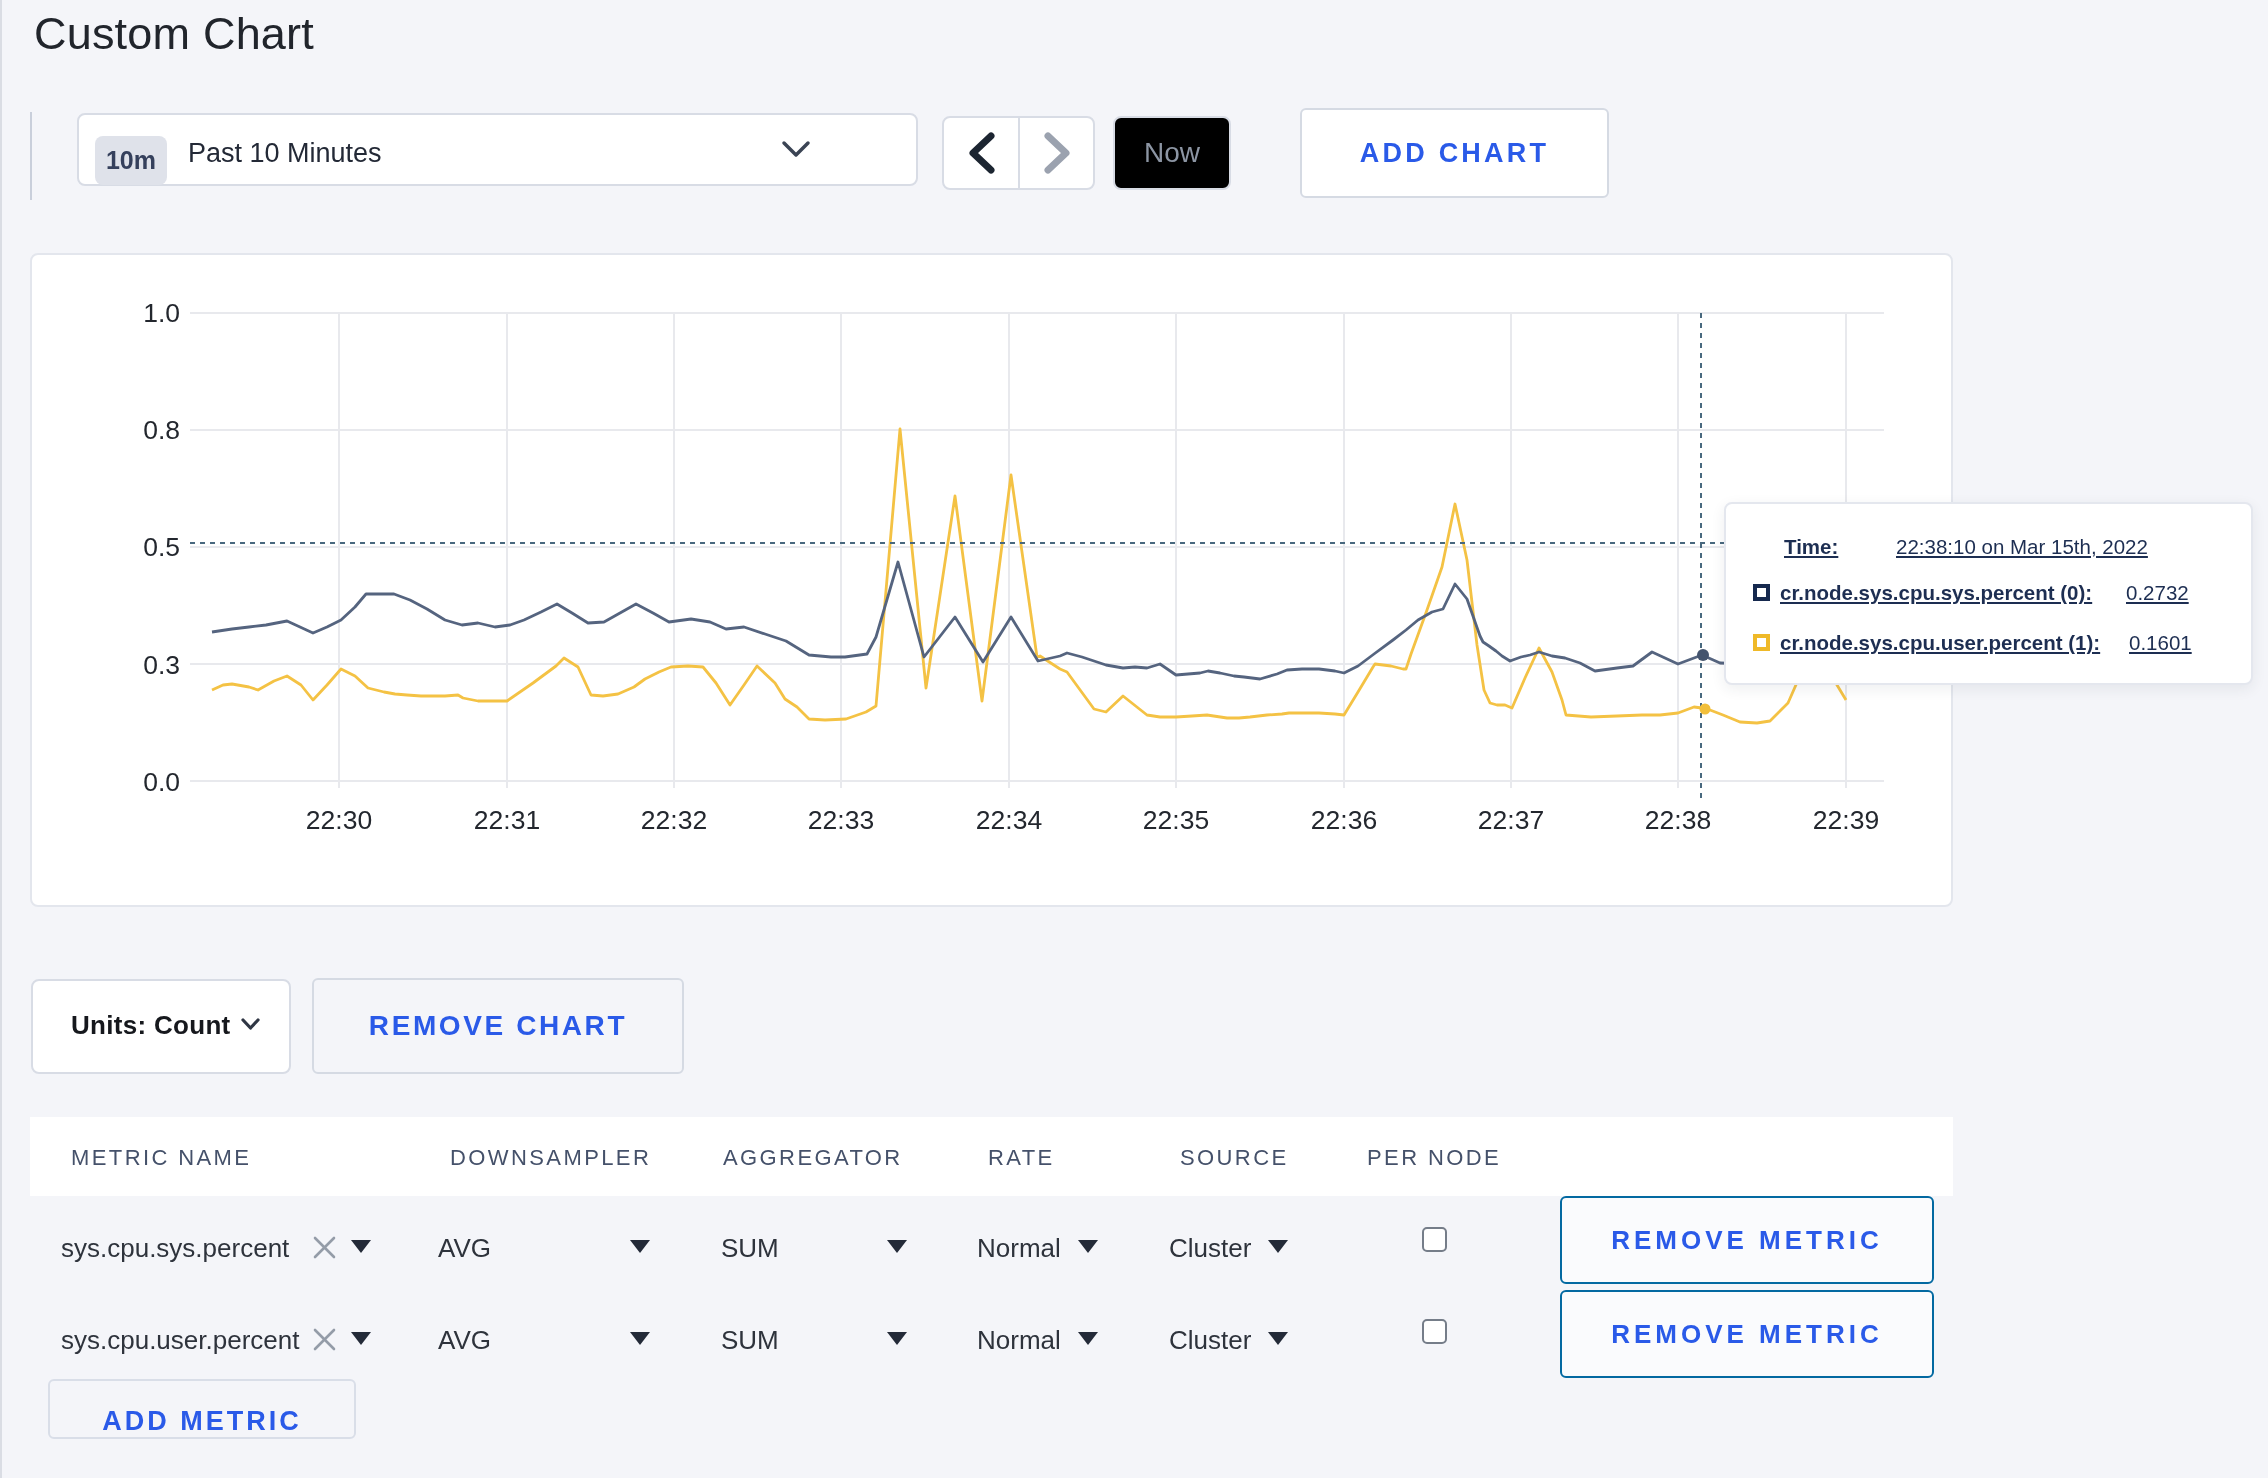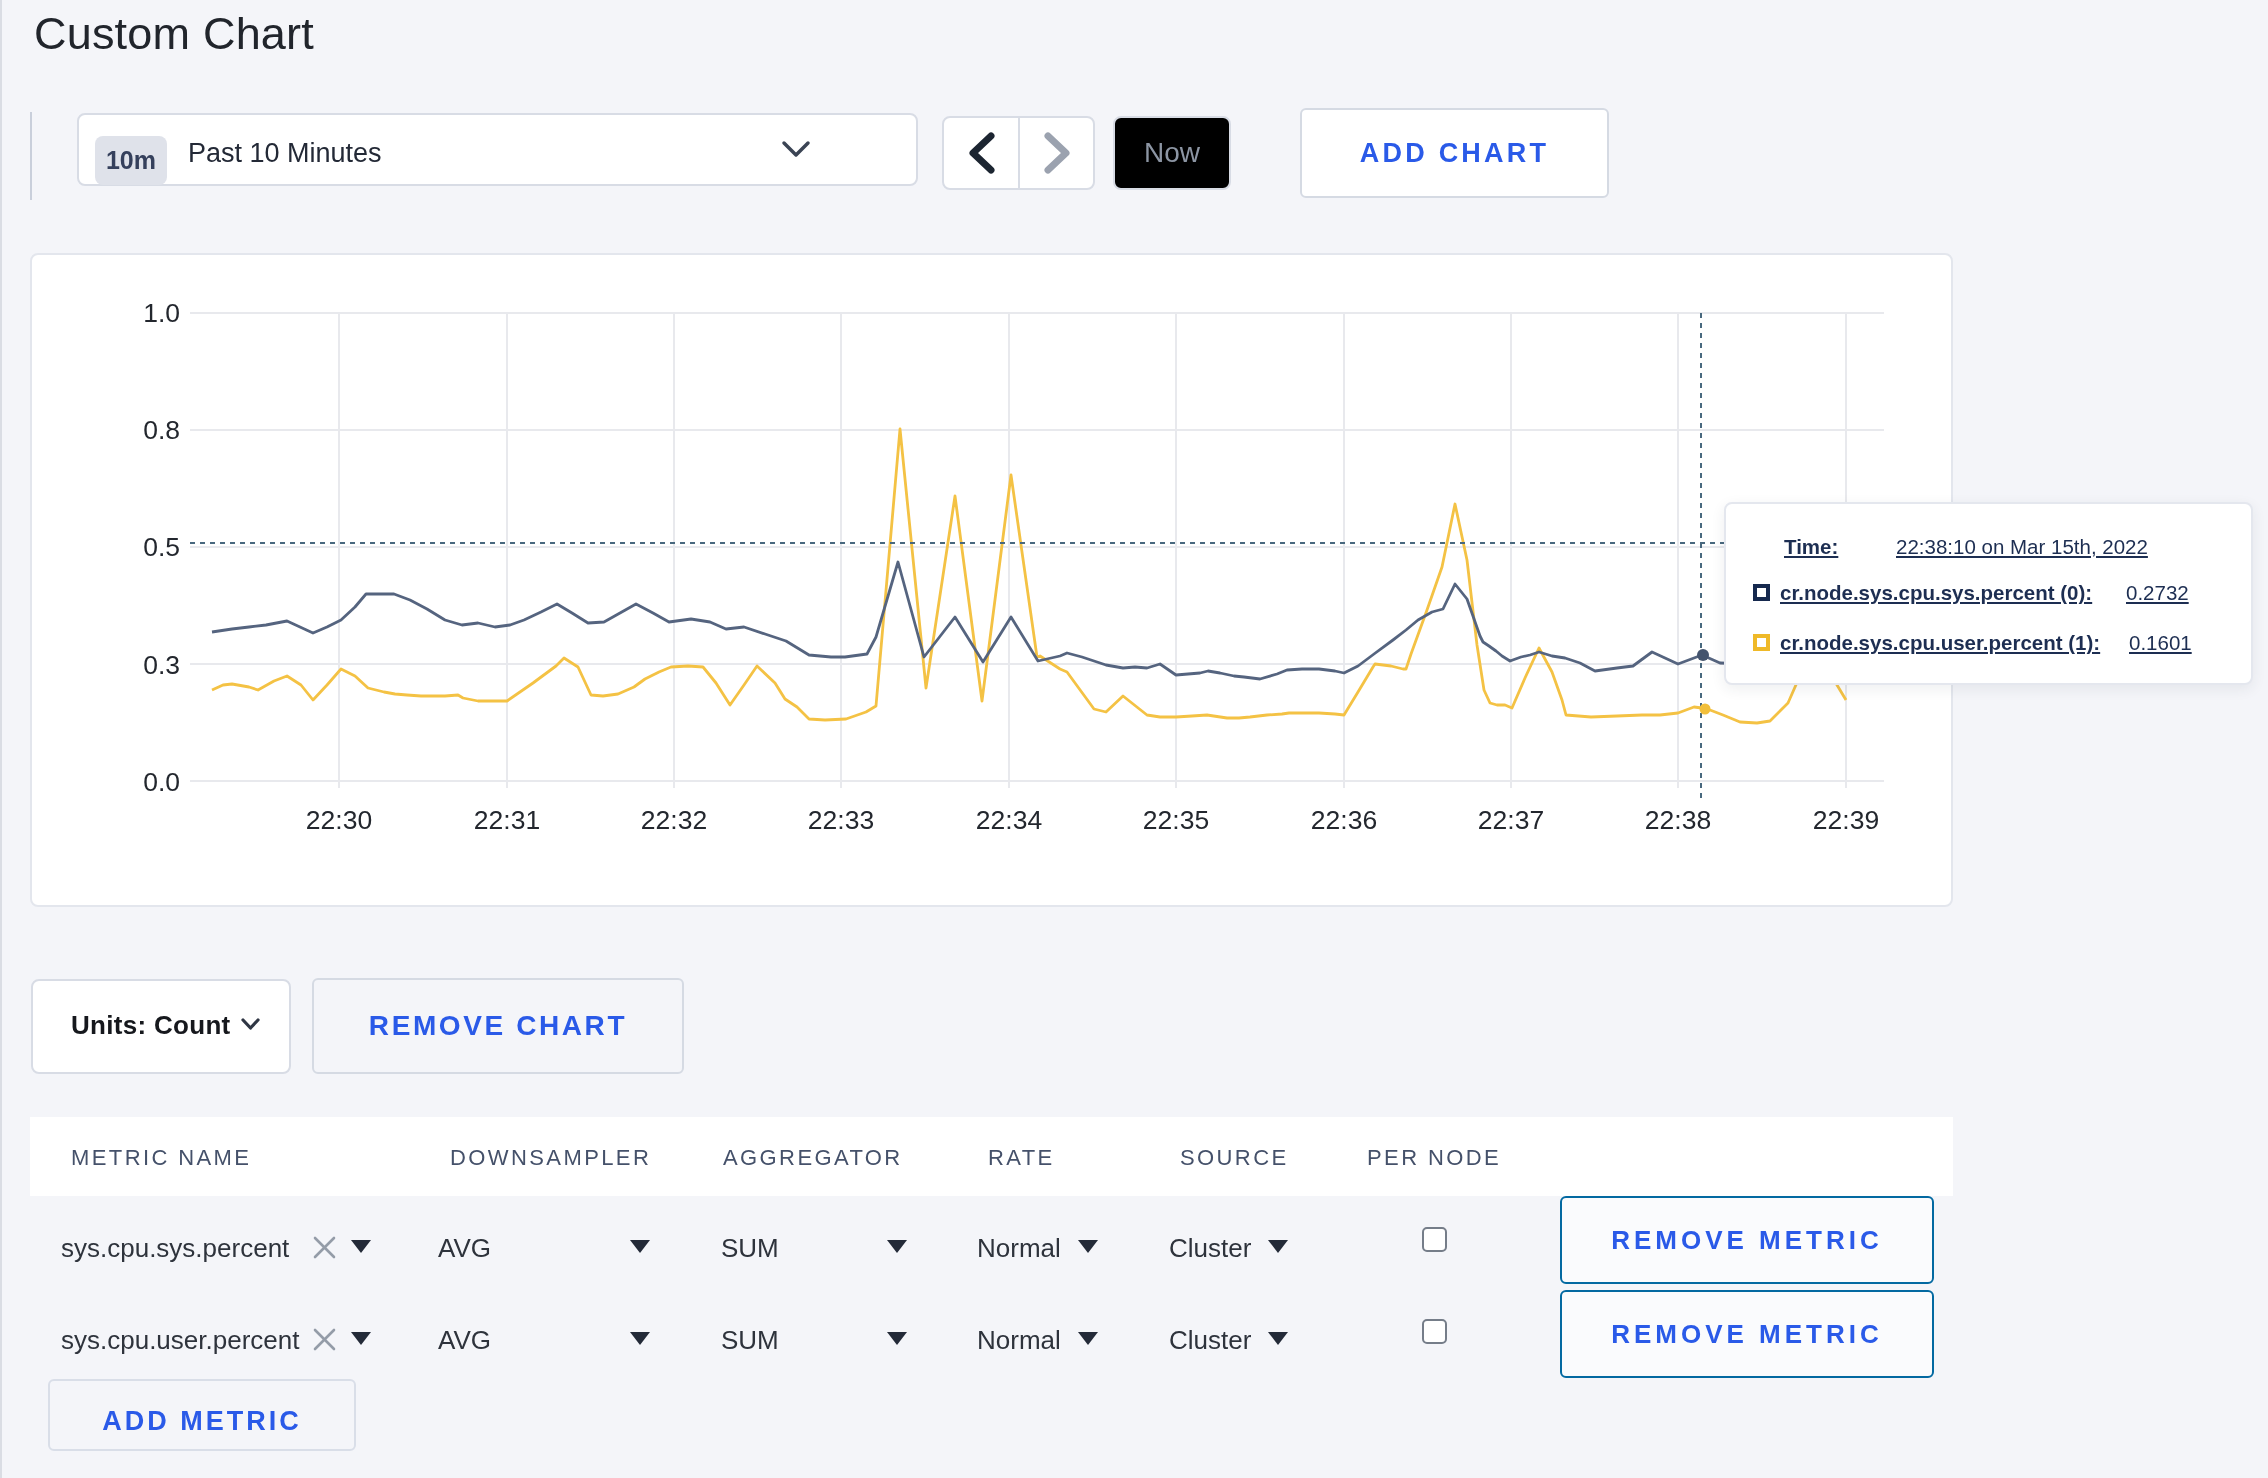--- a/index.html
+++ b/index.html
@@ -20,21 +20,21 @@
 .sq { position:absolute; width:17px; height:17px; background:#fff; }
 .units { left:31px; top:979px; width:260px; height:95px; background:#fff; border:2px solid #d8dce5; border-radius:8px; }
 .unitslabel { left:71px; top:1010px; font-size:26px; font-weight:bold; color:#16181d; letter-spacing:0.3px; }
 .removechart { left:312px; top:978px; width:372px; height:96px; border:2px solid #d5dae3; border-radius:6px; color:#2a5ae8; font-size:28px; font-weight:bold; letter-spacing:2.6px; text-align:center; line-height:92px; }
 .theader { left:30px; top:1117px; width:1923px; height:79px; background:#fff; }
 .th { position:absolute; font-size:22px; letter-spacing:2.4px; color:#45516a; top:1145px; }
 .cell { position:absolute; font-size:26px; color:#2e333c; white-space:nowrap; }
 .tri { position:absolute; width:0; height:0; border-left:10.5px solid transparent; border-right:10.5px solid transparent; border-top:13px solid #232a38; }
 .checkbox { position:absolute; width:25px; height:25px; border:2.5px solid #757d89; border-radius:5px; background:#fff; }
 .rmbtn { position:absolute; left:1560px; width:374px; height:88px; background:#fafbfd; border:2px solid #0369a1; border-radius:6px; color:#2a5ae8; font-size:26px; font-weight:bold; letter-spacing:4px; text-align:center; line-height:84px; }
-.addmetric { left:48px; top:1379px; width:308px; height:72px; border:2px solid #d9dee8; border-radius:6px; color:#2a5ae8; font-size:27px; font-weight:bold; letter-spacing:3px; text-align:center; line-height:80px; }
+.addmetric { left:48px; top:1379px; width:308px; height:60px; border:2px solid #d9dee8; border-radius:6px; color:#2a5ae8; font-size:27px; font-weight:bold; letter-spacing:3px; text-align:center; line-height:80px; }
 svg.chart { left:0; top:0; }
 </style>
 </head>
 <body>
 <div class="abs" style="left:0;top:0;width:2px;height:1478px;background:#dadde4;"></div>
 <div class="abs title">Custom Chart</div>
 <div class="abs vline"></div>
 <div class="abs dd"></div>
 <div class="abs badge10m">10m</div>
 <div class="abs ddlabel">Past 10 Minutes</div>

